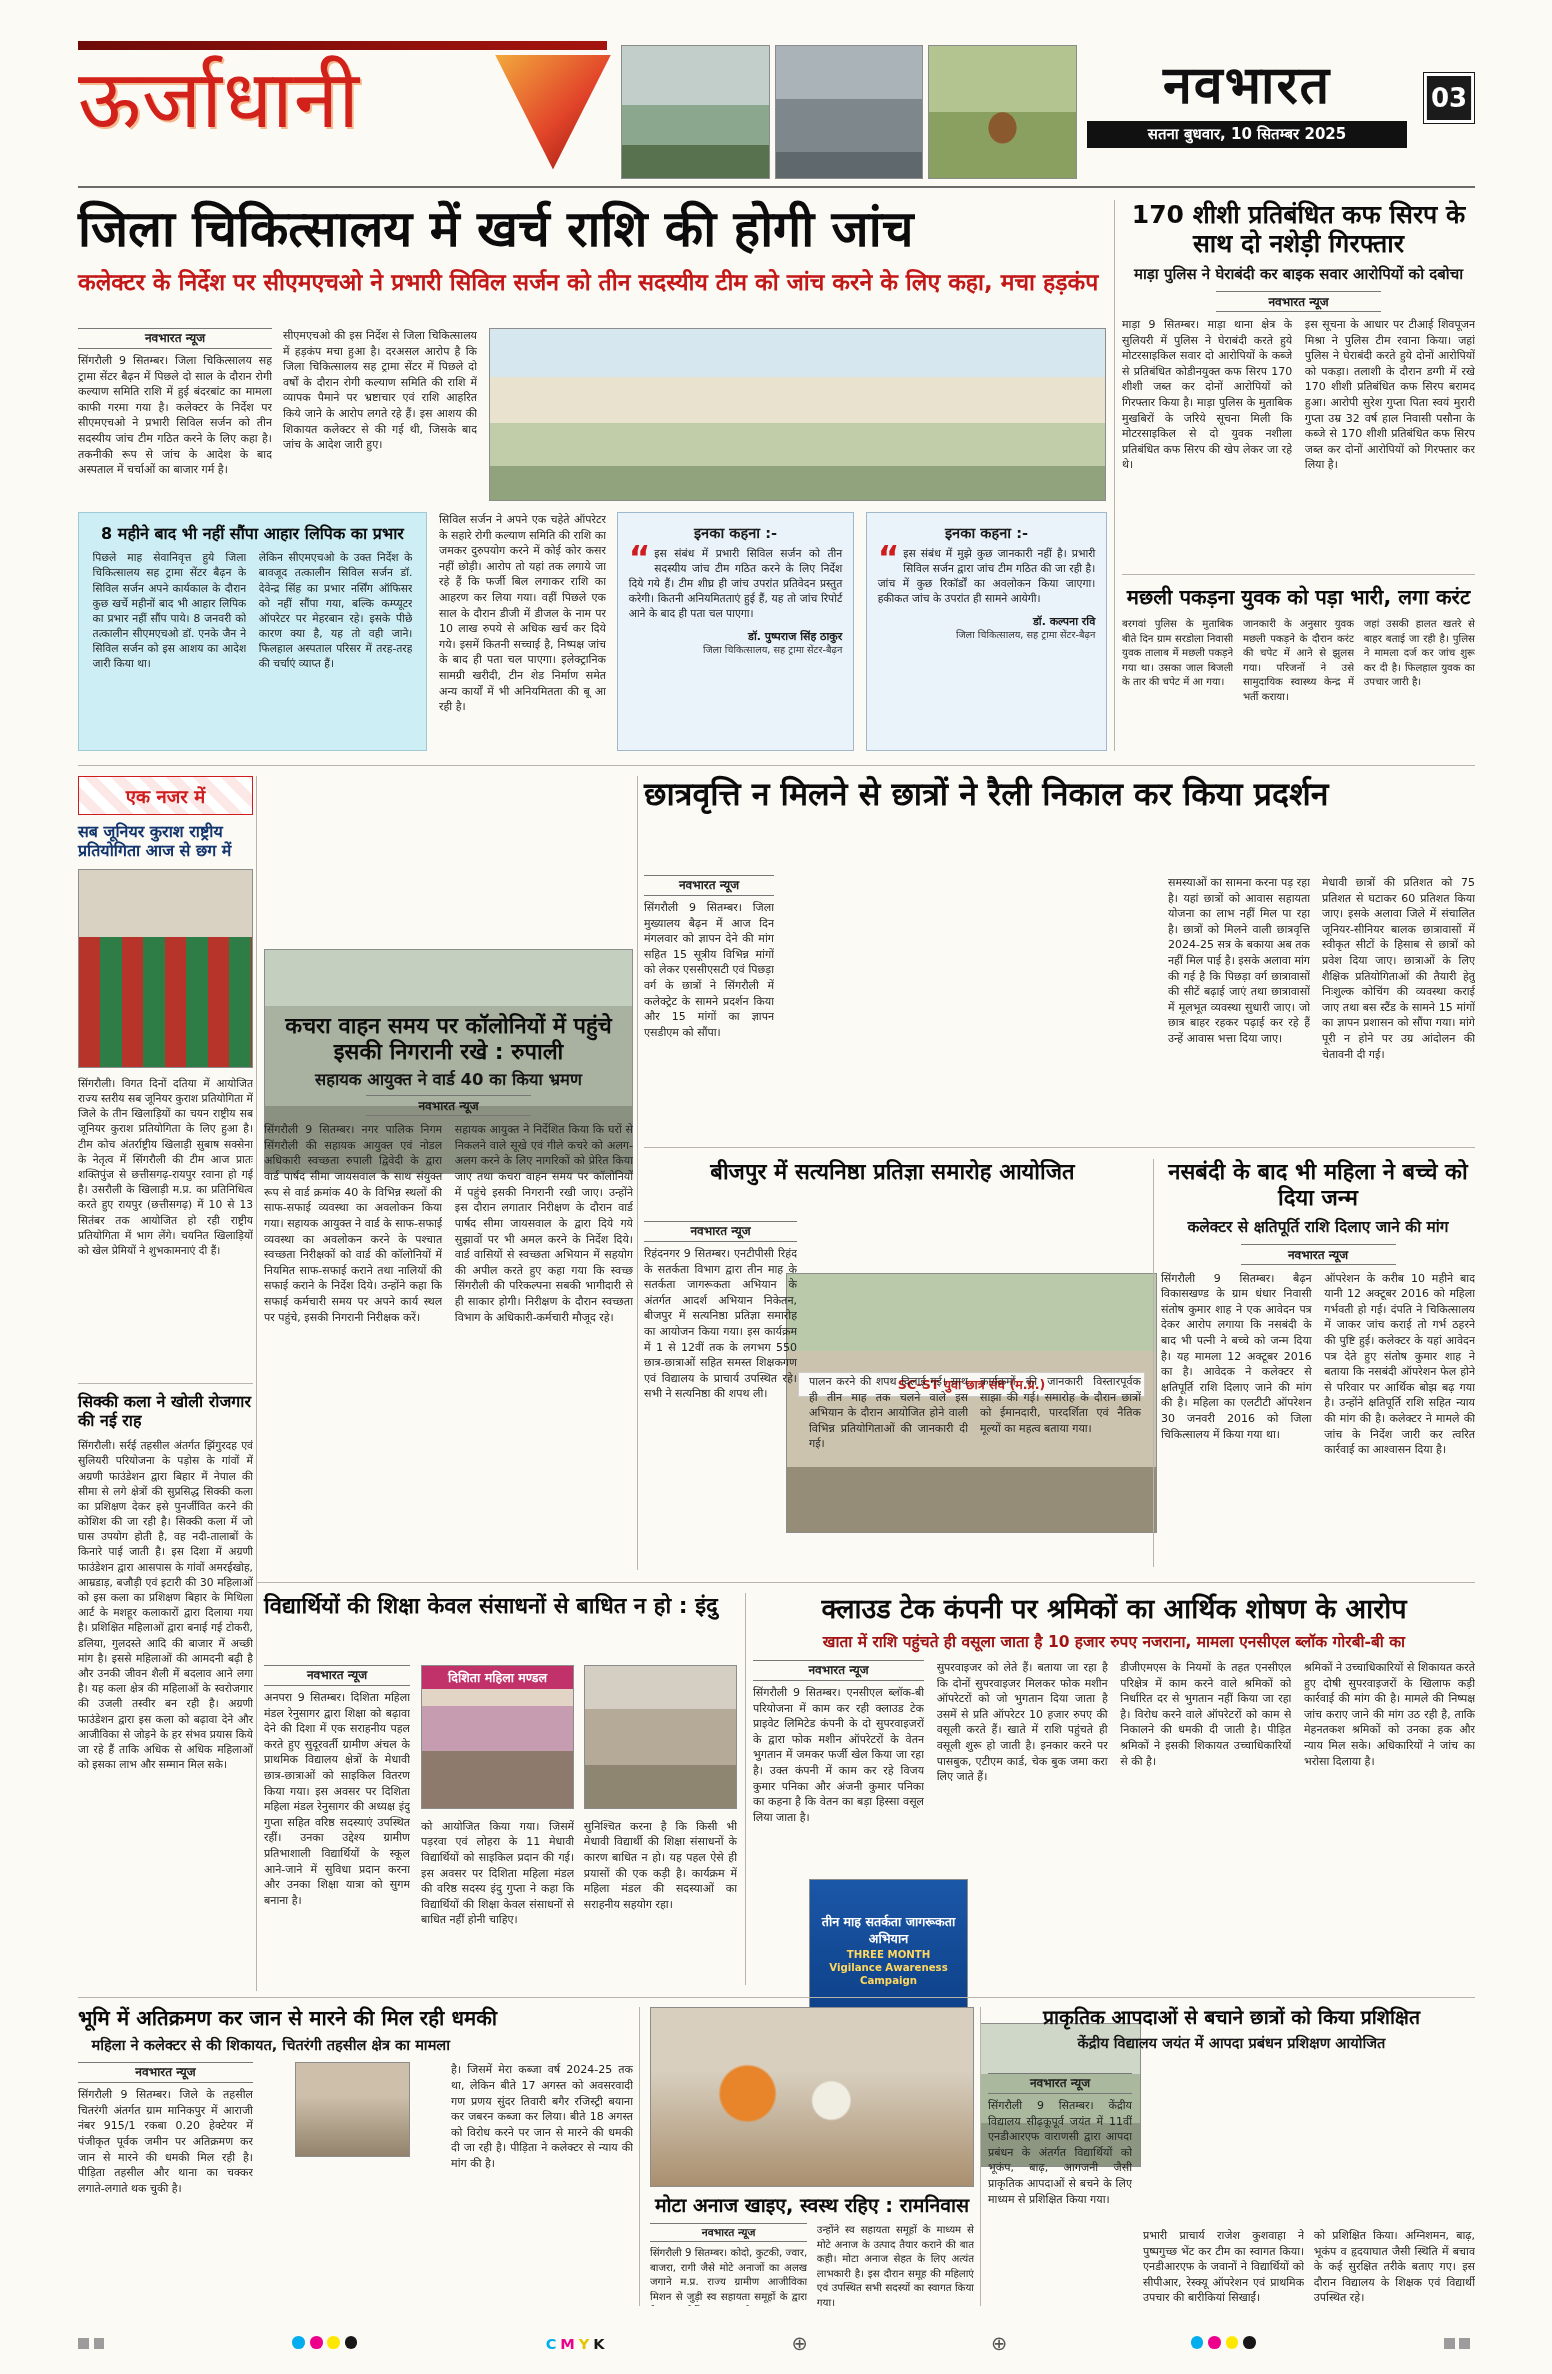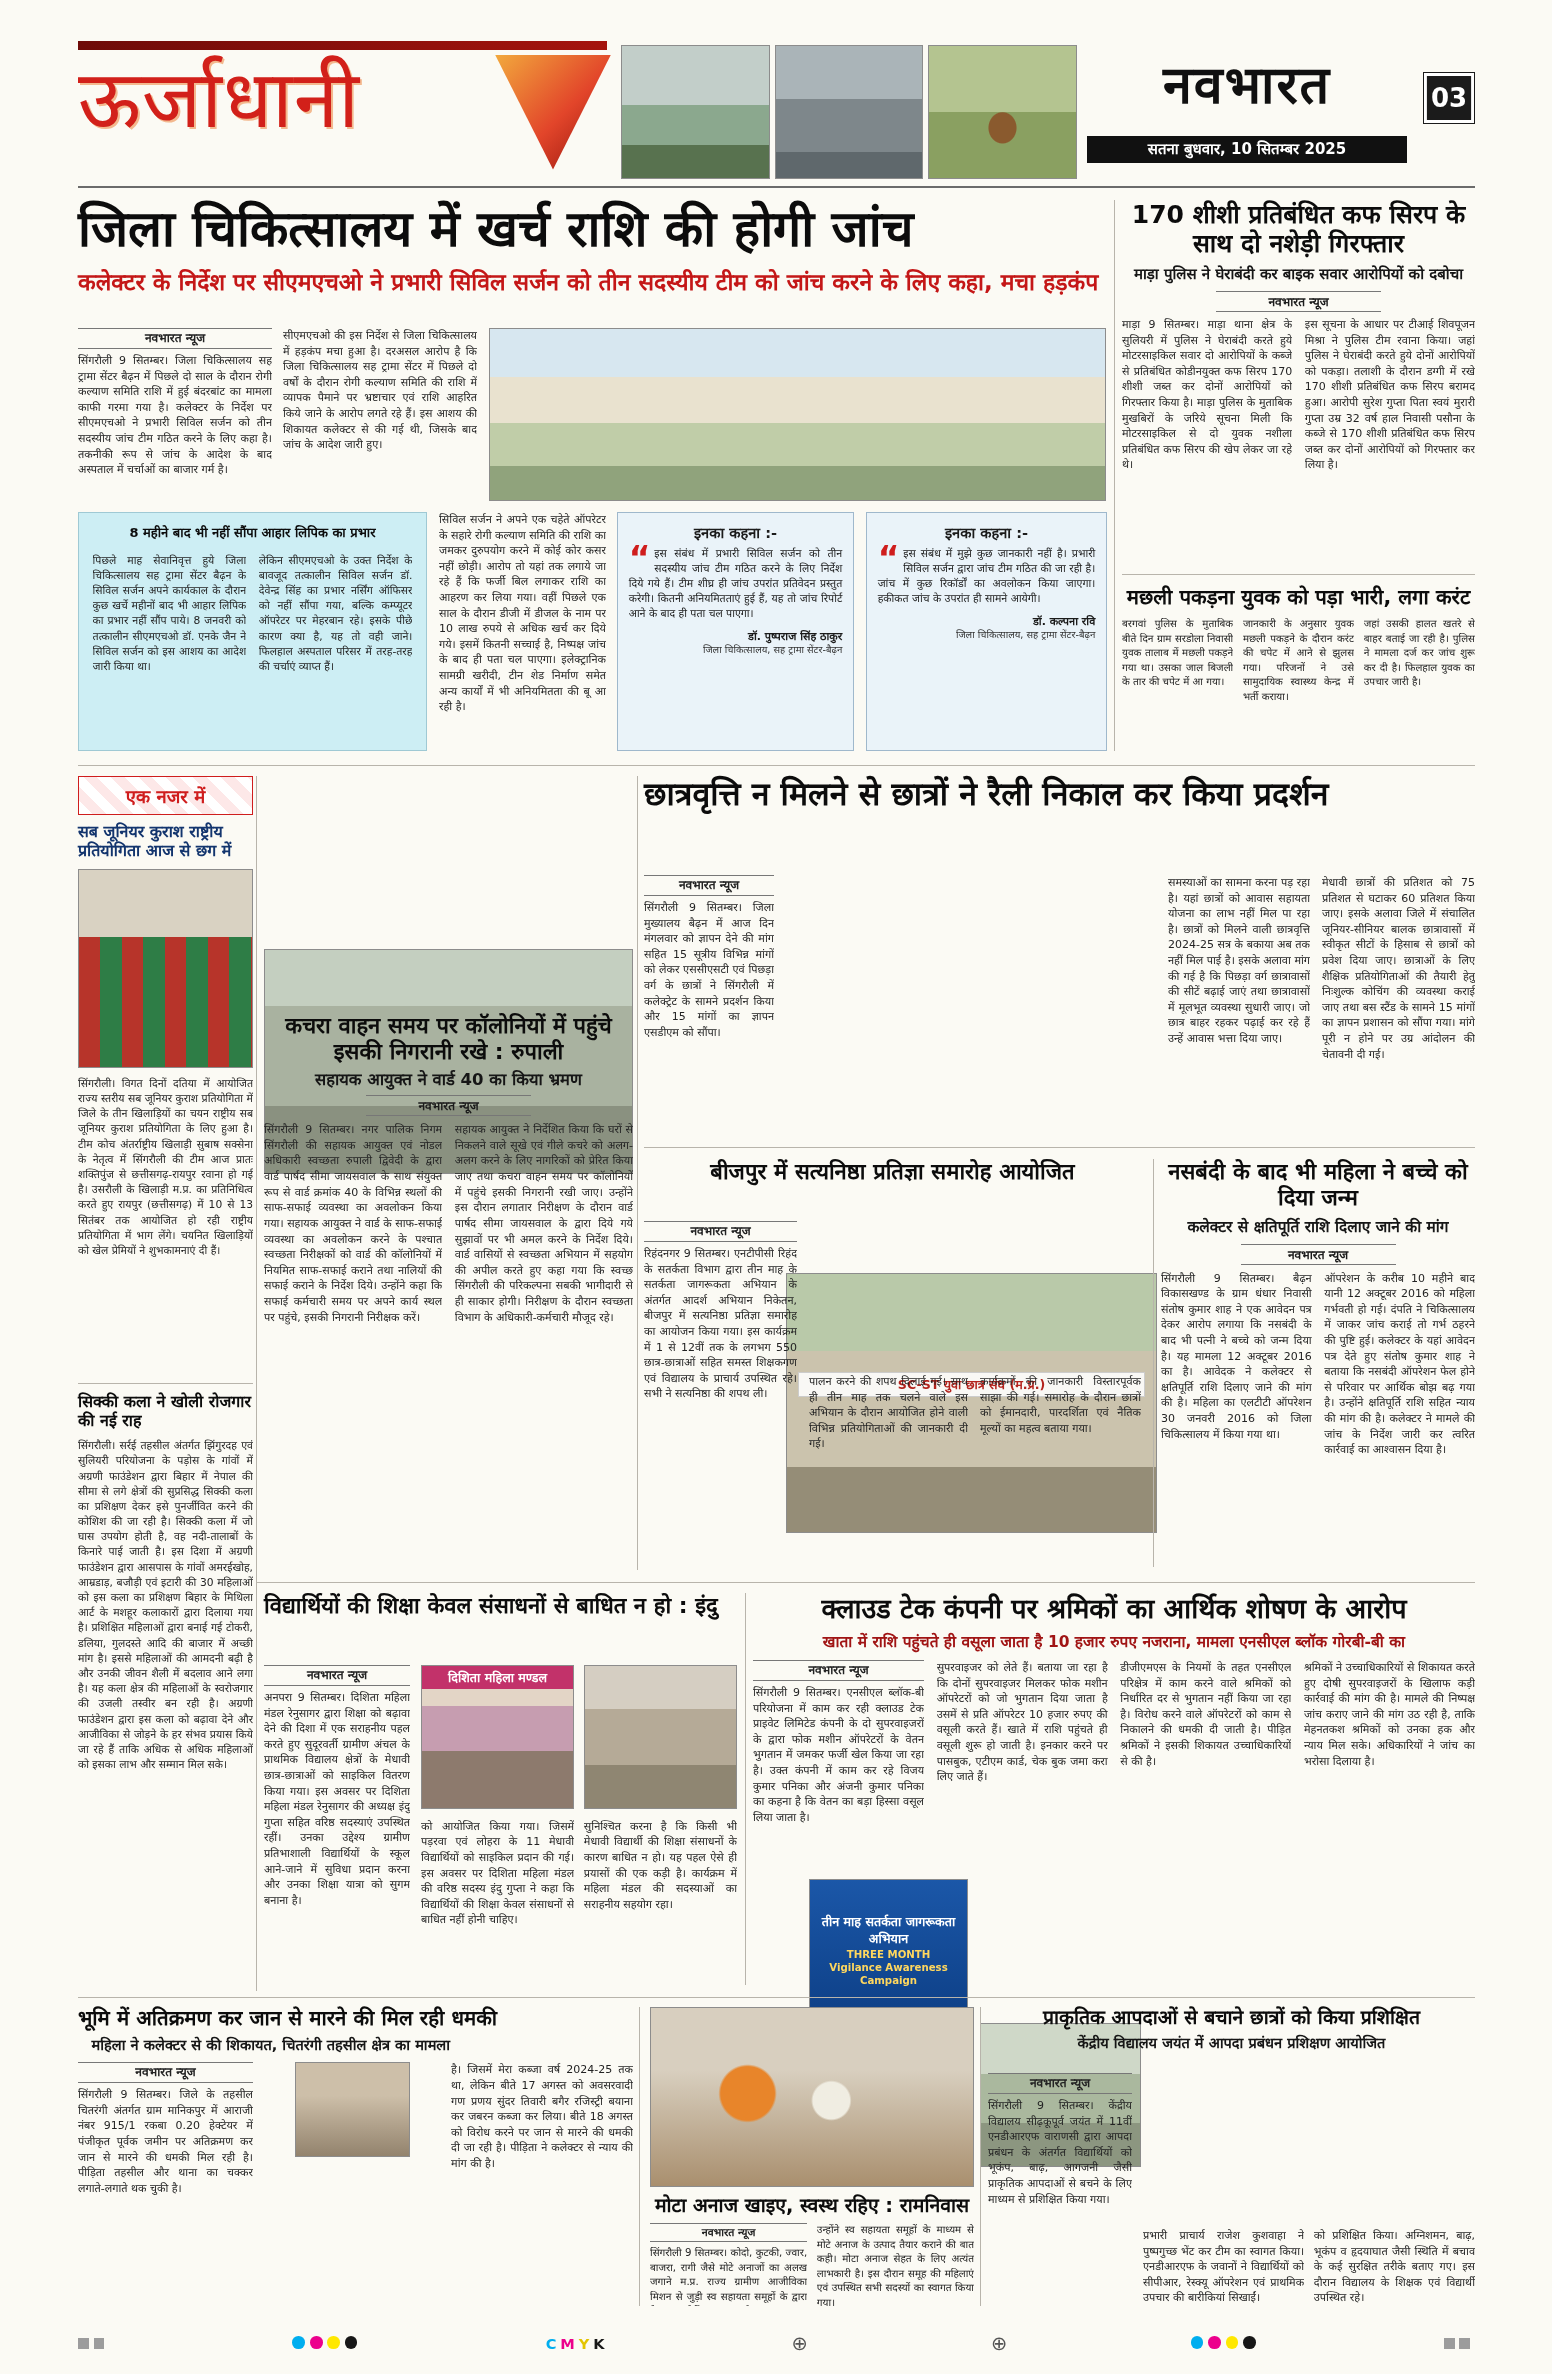--- a/index.html
+++ b/index.html
@@ -72,42 +72,42 @@
   </div>
 
   <div class="abs" style="left:621px;top:45px;width:456px;height:134px;display:flex;gap:4.9px">
     <div class="photo ph-industry" style="flex:1"></div>
     <div class="photo ph-fort" style="flex:1"></div>
     <div class="photo ph-deer" style="flex:1"></div>
   </div>
 
   <div class="abs" style="left:1087px;top:47px;width:388px;height:131px">
     <div class="brand-title" style="width:320px">नवभारत</div>
-    <div class="datebar" style="width:320px;margin-top:18px">सतना बुधवार, 10 सितम्बर 2025</div>
+    <div class="datebar" style="width:320px;margin-top:3px">सतना बुधवार, 10 सितम्बर 2025</div>
     <div class="abs pagebox" style="right:0;top:25px;width:52px;height:52px">03</div>
   </div>
 
   <div class="hline" style="left:78px;top:186px;width:1397px;height:1.9px;background:#6b6b6b"></div>
 
   <div class="abs" style="left:78px;top:200px;width:1029px">
     <div class="hl" style="font-size:50px">जिला चिकित्सालय में खर्च राशि की होगी जांच</div>
     <div class="sub" style="font-size:23px;margin-top:9.7px">कलेक्टर के निर्देश पर सीएमएचओ ने प्रभारी सिविल सर्जन को तीन सदस्यीय टीम को जांच करने के लिए कहा, मचा हड़कंप</div>
   </div>
 
   <div class="abs body" style="left:78px;top:328px;width:194px;height:173px">
     <div class="byline">नवभारत न्यूज</div>
     <span>सिंगरौली 9 सितम्बर। जिला चिकित्सालय सह ट्रामा सेंटर बैढ़न में पिछले दो साल के दौरान रोगी कल्याण समिति राशि में हुई बंदरबांट का मामला काफी गरमा गया है। कलेक्टर के निर्देश पर सीएमएचओ ने प्रभारी सिविल सर्जन को तीन सदस्यीय जांच टीम गठित करने के लिए कहा है। तकनीकी रूप से जांच के आदेश के बाद अस्पताल में चर्चाओं का बाजार गर्म है।</span>
   </div>
   <div class="abs body" style="left:283px;top:328px;width:194px;height:173px">
     <span>सीएमएचओ की इस निर्देश से जिला चिकित्सालय में हड़कंप मचा हुआ है। दरअसल आरोप है कि जिला चिकित्सालय सह ट्रामा सेंटर में पिछले दो वर्षों के दौरान रोगी कल्याण समिति की राशि में व्यापक पैमाने पर भ्रष्टाचार एवं राशि आहरित किये जाने के आरोप लगते रहे हैं। इस आशय की शिकायत कलेक्टर से की गई थी, जिसके बाद जांच के आदेश जारी हुए।</span>
   </div>
   <div class="abs photo ph-hospital" style="left:489px;top:328px;width:617px;height:173px"></div>
 
   <div class="abs box8" style="left:78px;top:512px;width:349px;height:239px">
-    <div class="hl center" style="font-size:13px;margin-bottom:13px">8 महीने बाद भी नहीं सौंपा आहार लिपिक का प्रभार</div>
+    <div class="hl center" style="font-size:16px;margin-bottom:7px">8 महीने बाद भी नहीं सौंपा आहार लिपिक का प्रभार</div>
     <div class="cols body" style="font-size:10.7px;height:171px">
       <div>पिछले माह सेवानिवृत्त हुये जिला चिकित्सालय सह ट्रामा सेंटर बैढ़न के सिविल सर्जन अपने कार्यकाल के दौरान कुछ खर्चे महीनों बाद भी आहार लिपिक का प्रभार नहीं सौंप पाये। 8 जनवरी को तत्कालीन सीएमएचओ डॉ. एनके जैन ने सिविल सर्जन को इस आशय का आदेश जारी किया था।</div>
       <div>लेकिन सीएमएचओ के उक्त निर्देश के बावजूद तत्कालीन सिविल सर्जन डॉ. देवेन्द्र सिंह का प्रभार नर्सिंग ऑफिसर को नहीं सौंपा गया, बल्कि कम्प्यूटर ऑपरेटर पर मेहरबान रहे। इसके पीछे कारण क्या है, यह तो वही जाने। फिलहाल अस्पताल परिसर में तरह-तरह की चर्चाएं व्याप्त हैं।</div>
     </div>
   </div>
 
   <div class="abs body" style="left:439px;top:512px;width:167px;height:239px">
     <span>सिविल सर्जन ने अपने एक चहेते ऑपरेटर के सहारे रोगी कल्याण समिति की राशि का जमकर दुरुपयोग करने में कोई कोर कसर नहीं छोड़ी। आरोप तो यहां तक लगाये जा रहे हैं कि फर्जी बिल लगाकर राशि का आहरण कर लिया गया। वहीं पिछले एक साल के दौरान डीजी में डीजल के नाम पर 10 लाख रुपये से अधिक खर्च कर दिये गये। इसमें कितनी सच्चाई है, निष्पक्ष जांच के बाद ही पता चल पाएगा। इलेक्ट्रानिक सामग्री खरीदी, टीन शेड निर्माण समेत अन्य कार्यों में भी अनियमितता की बू आ रही है।</span>
   </div>
 

